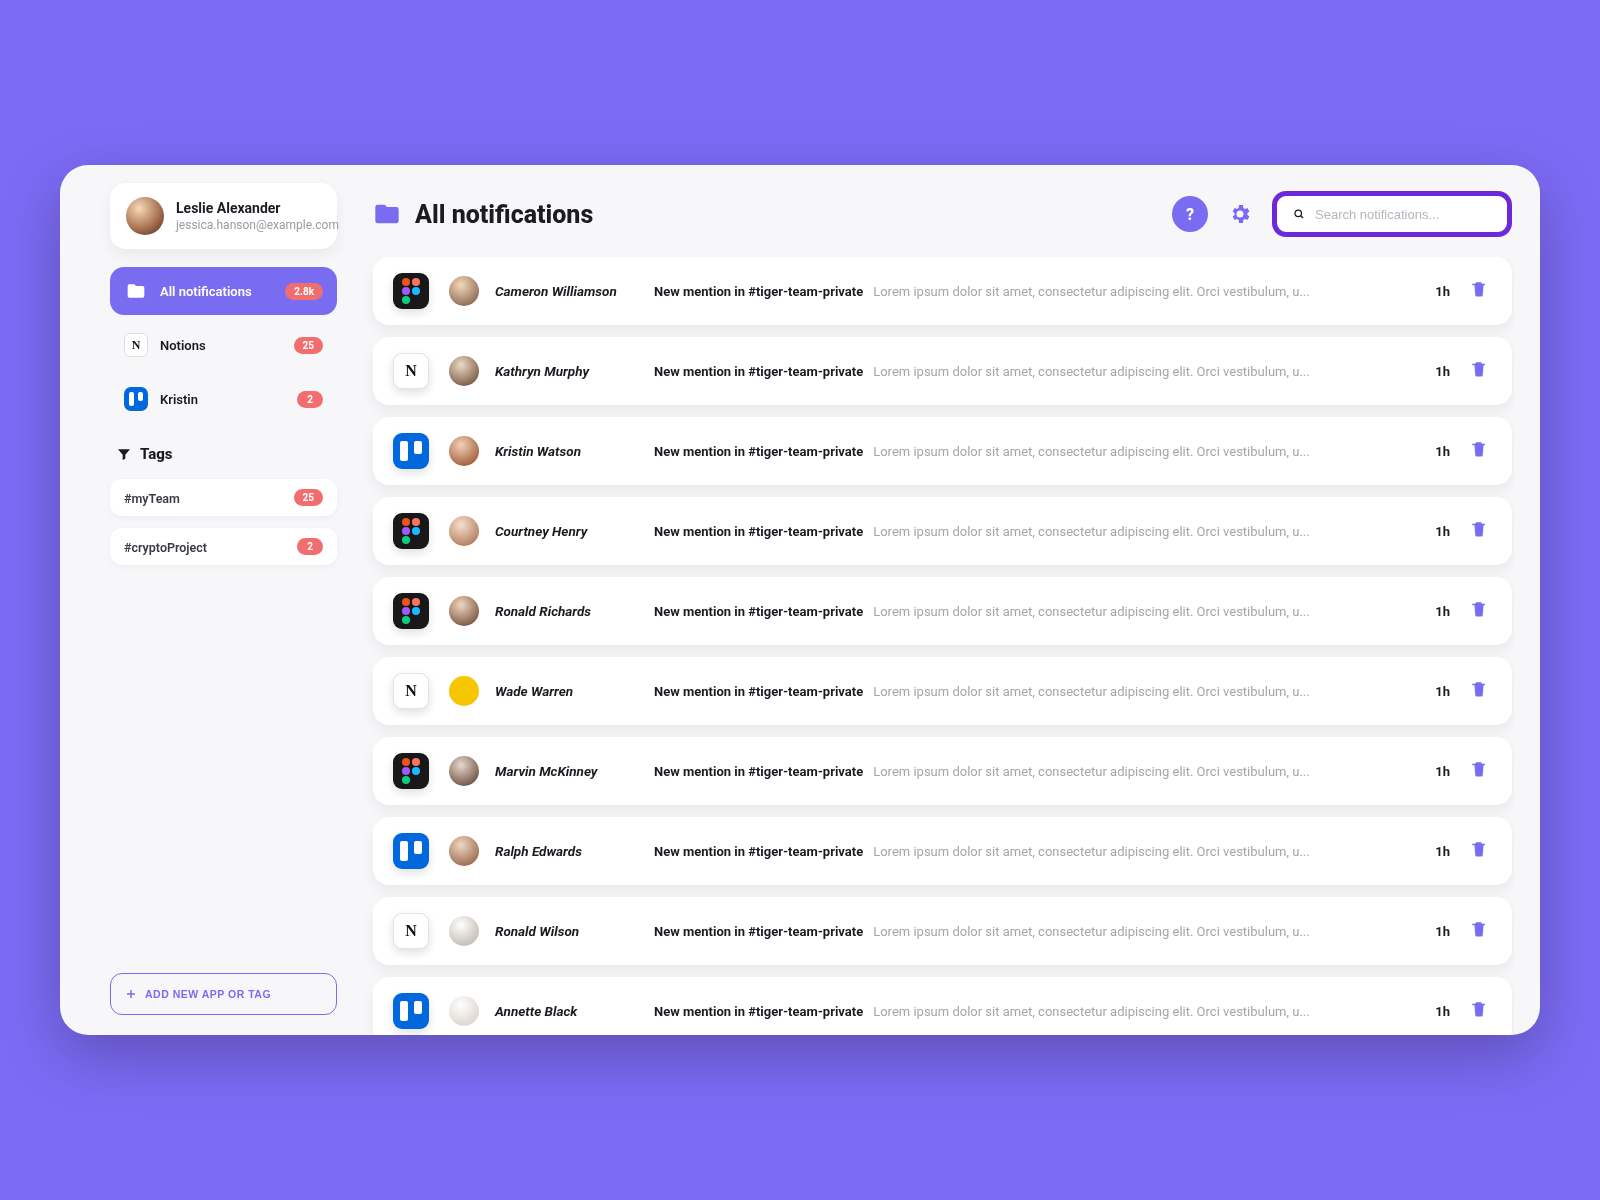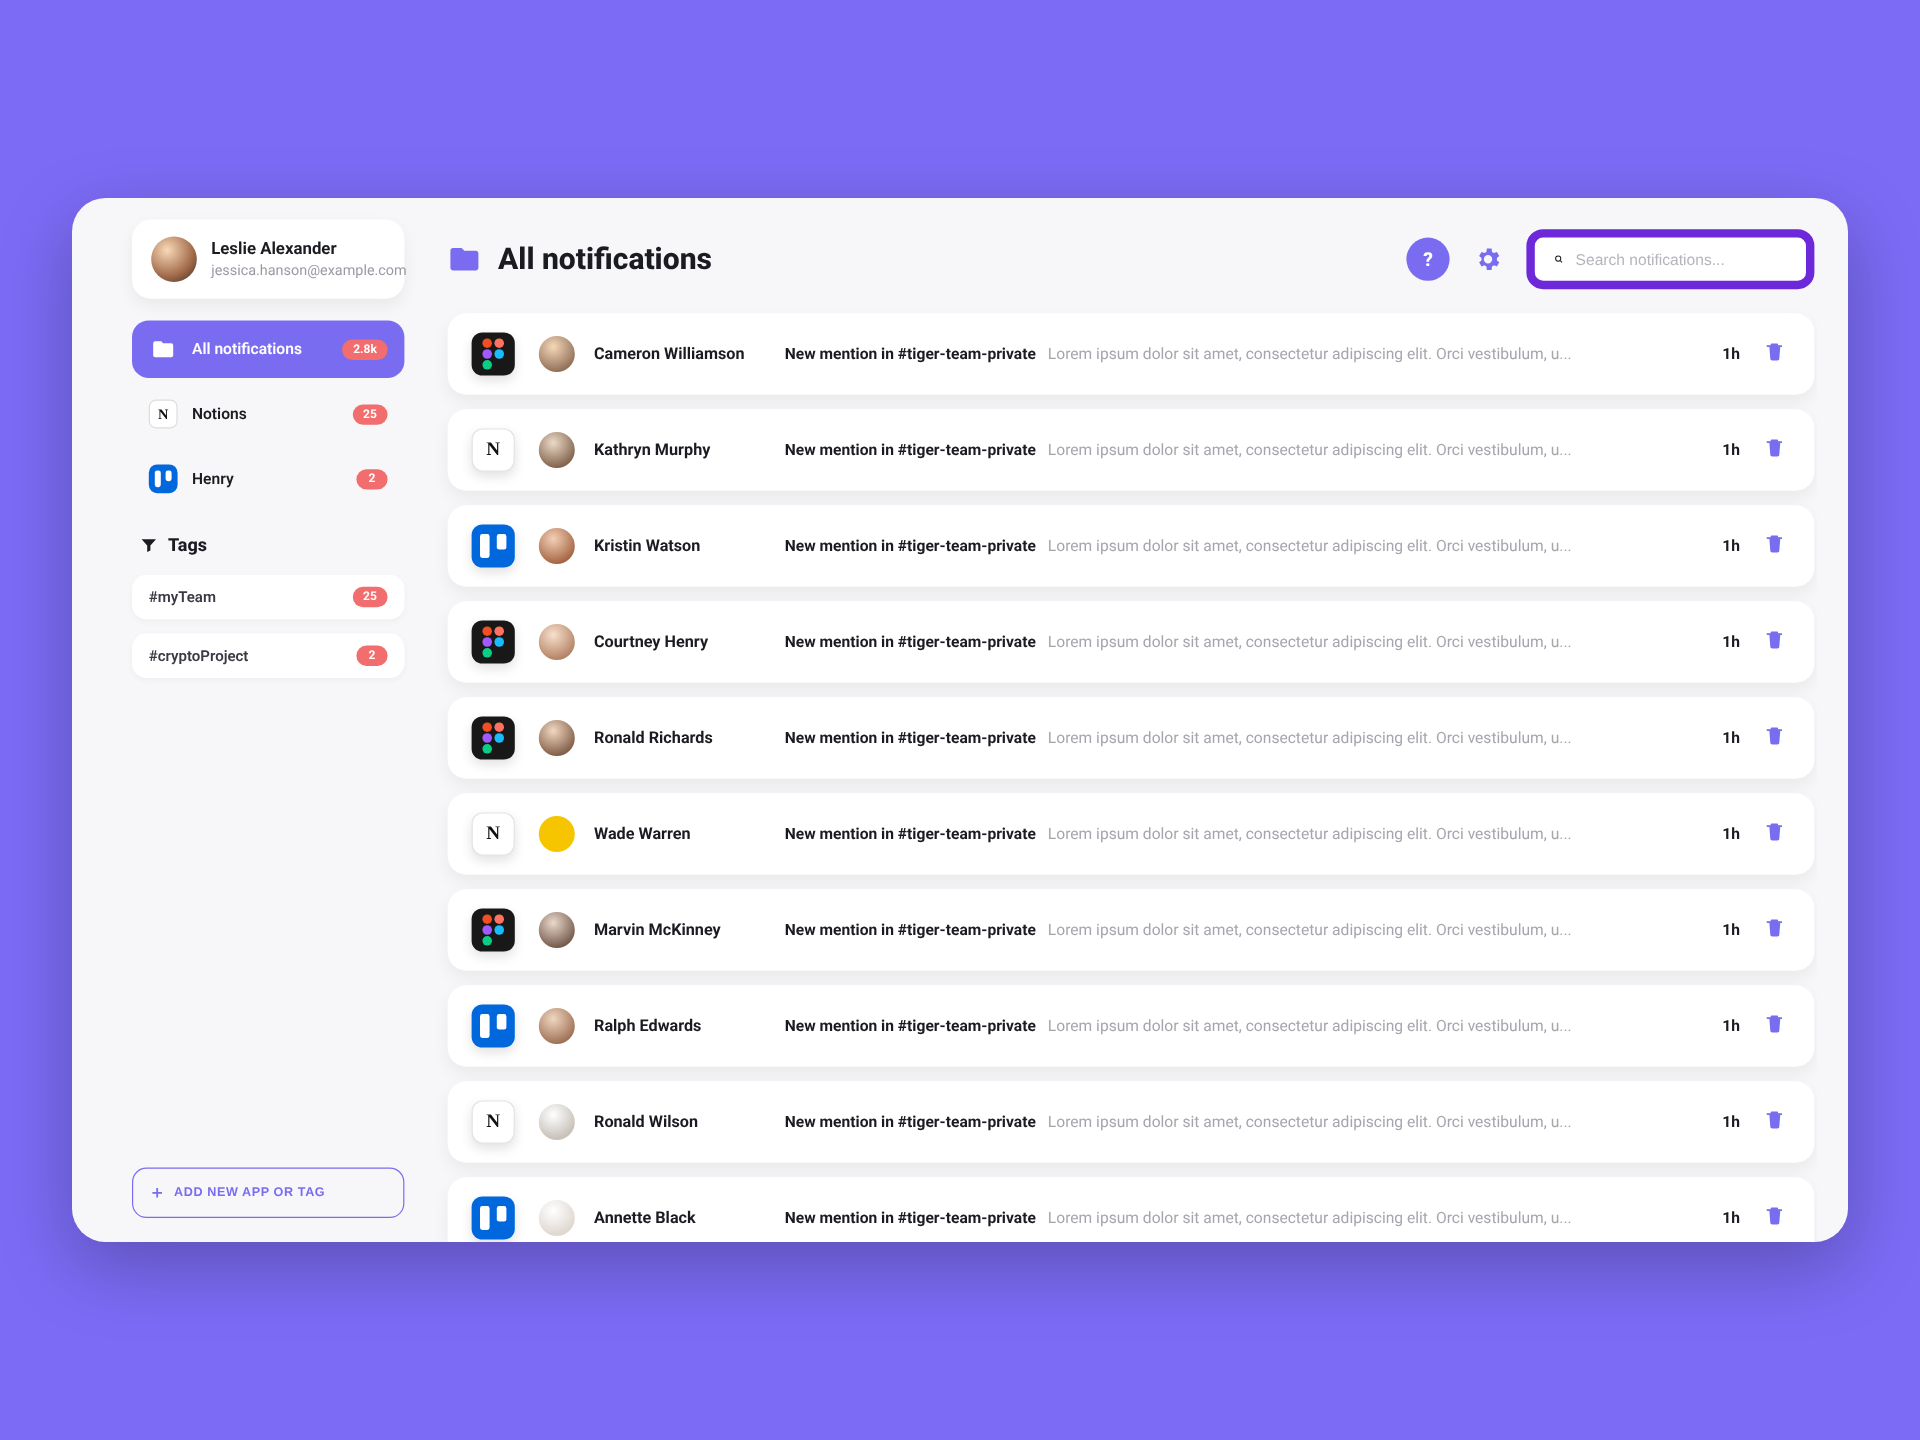--- a/index.html
+++ b/index.html
@@ -138,21 +138,21 @@
     display: flex; align-items: center; justify-content: center;
     color: #7A6CF0; cursor: pointer;
   }
   .icon-btn.help { background: #7A6CF0; color: #fff; font-weight:800; font-size:16px; }
   .search-box {
     display: flex; align-items: center; gap: 10px;
     background: #fff;
     border-radius: 14px;
     padding: 10px 16px;
     width: 240px;
-    border: 7px solid #6d28d9;
+    border: 5px solid #6d28d9;
   }
   .search-input {
     border: none; outline: none;
     font-size: 13px; color: #555; flex:1;
     background: transparent;
   }
   .search-input::placeholder { color: #b5b5be; }
   .list {
     flex: 1;
     overflow: hidden;
@@ -184,21 +184,21 @@
   .row .app-chip.trello::before { left:7px; width:8px; height:20px; }
   .row .app-chip.trello::after { right:7px; width:8px; height:13px; }
   .person {
     display: flex; align-items: center; gap: 16px;
     width: 185px; flex-shrink: 0;
   }
   .avatar-sm {
     width: 30px; height: 30px; border-radius: 50%;
     flex-shrink: 0;
   }
-  .person-name { font-size: 13.5px; font-weight: 700; color: #1b1b22; white-space: nowrap; }
+  .person-name { font-size: 13.5px; font-weight: 700; color: #1b1b22; white-space: nowrap; font-style: italic; }
   .msg {
     display: flex; align-items: baseline; gap: 10px;
     flex: 1; min-width: 0;
     font-size: 13px;
   }
   .msg-title { font-weight: 700; color: #1b1b22; white-space: nowrap; }
   .msg-body { color: #a5a5ad; white-space: nowrap; overflow: hidden; text-overflow: ellipsis; }
   .time { font-size: 13px; font-weight: 700; color: #1b1b22; flex-shrink:0; width:28px; text-align:right; }
   .trash-btn { color: #7A6CF0; cursor: pointer; flex-shrink:0; width:22px; }
   
@@ -248,21 +248,21 @@
         <span class="nav-label">All notifications</span>
         <span class="badge">2.8k</span>
       </div>
       <div class="nav-item">
         <span class="app-icon notion">N</span>
         <span class="nav-label">Notions</span>
         <span class="badge">25</span>
       </div>
       <div class="nav-item">
         <span class="app-icon trello"></span>
-        <span class="nav-label">Henry</span>
+        <span class="nav-label">Kristin</span>
         <span class="badge">2</span>
       </div>
     </div>
 
     <div class="tags-header">
       <svg width="16" height="16" viewBox="0 0 24 24" fill="#1b1b22">
           <path d="M3 5h18l-7 8v6l-4 2v-8L3 5z"></path>
         </svg>
       <span>Tags</span>
     </div>

